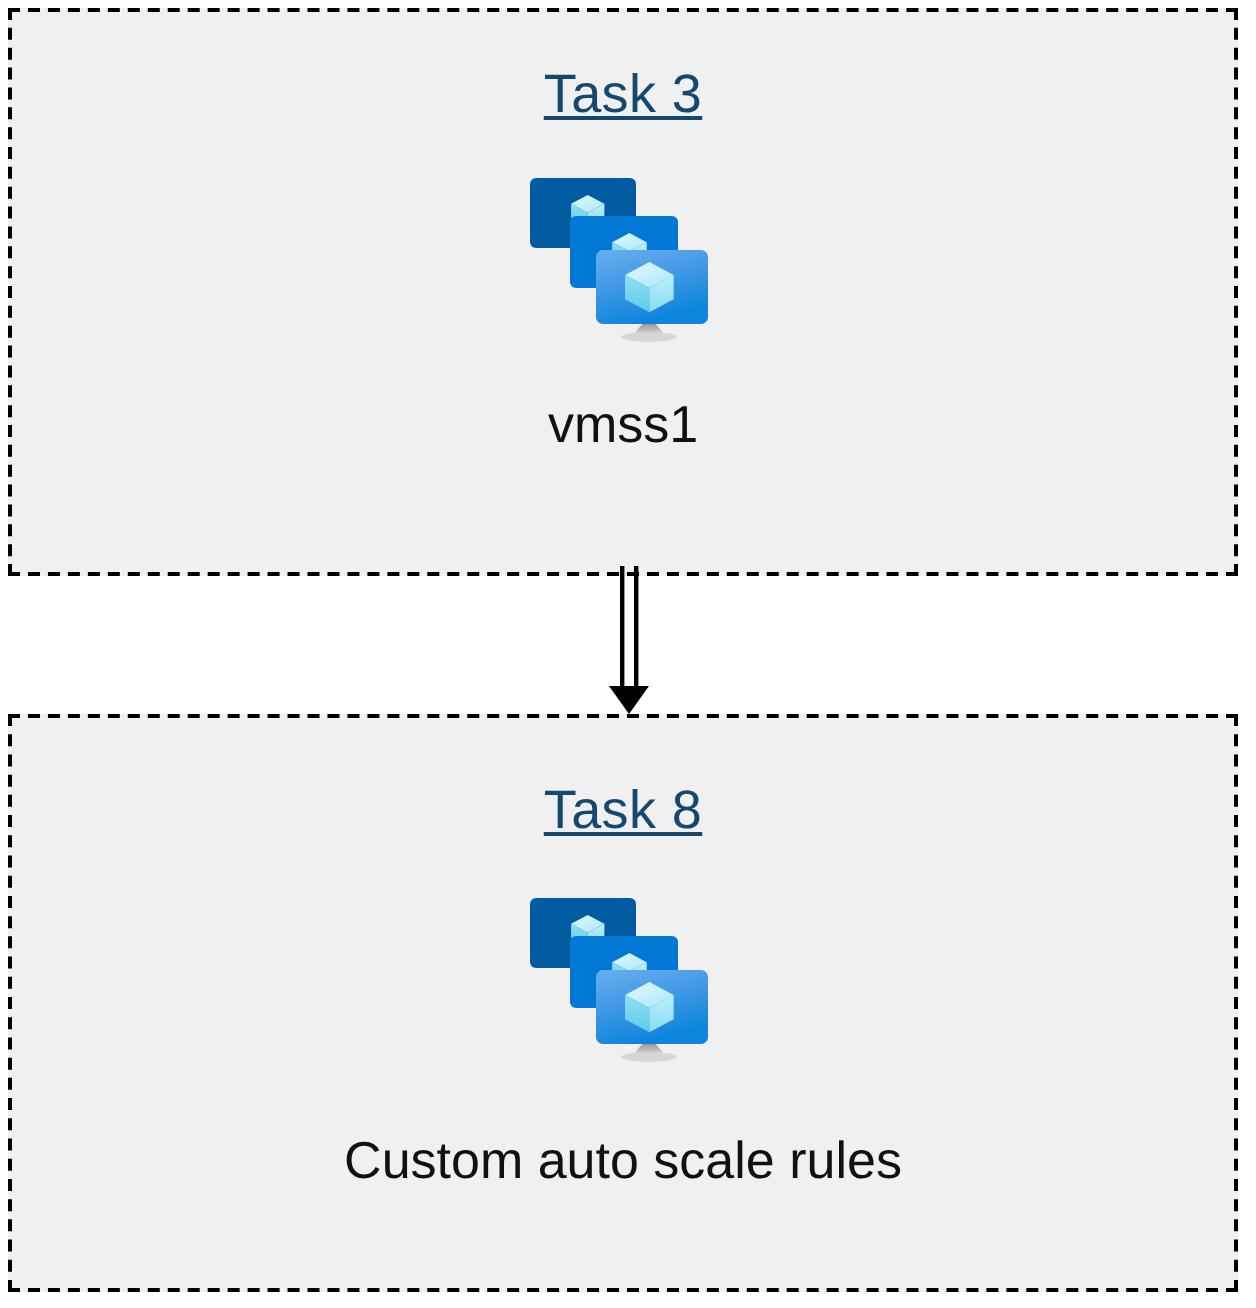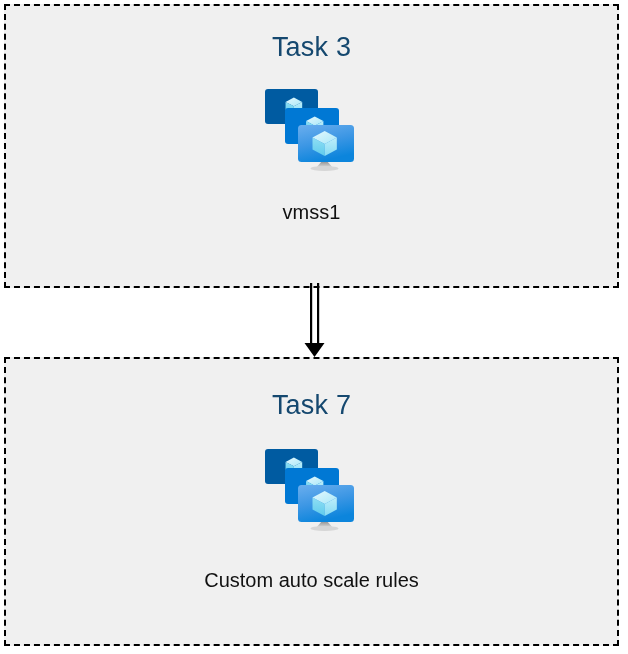--- a/index.html
+++ b/index.html
@@ -46,36 +46,37 @@
     width: 615px;
     height: 289px;
   }
 
   .task-title {
     color: #15486f;
     font-size: 27px;
     line-height: 1;
     letter-spacing: 0.2px;
     white-space: nowrap;
+    text-decoration: underline;
   }
   #box-task3 .task-title { margin-top: 28px; }
   #box-task4 .task-title { margin-top: 33px; }
 
   .icon-wrap {
     position: relative;
     width: 106px;
     height: 92px;
   }
   #box-task3 .icon-wrap { margin-top: 22px; }
   #box-task4 .icon-wrap { margin-top: 24px; }
 
   .caption-block {
     text-align: center;
     color: #111111;
-    font-size: 20px;
+    font-size: 26px;
     line-height: 34px;
     white-space: nowrap;
   }
   #box-task3 .caption-block { margin-top: 20px; }
   #box-task4 .caption-block { margin-top: 28px; text-align: right; }
 
   
   .vmss-svg { display: block; width: 106px; height: 92px; }
 
   
@@ -161,21 +162,21 @@
 
       <rect x="14" y="0" width="2.2" height="62" fill="#000000"></rect>
       <rect x="21" y="0" width="2.2" height="62" fill="#000000"></rect>
 
       <polygon points="8.5,60 28.5,60 18.5,74" fill="#000000"></polygon>
     </svg>
   </div>
 
   <div class="task-box" id="box-task4">
 
-    <div class="task-title">Task 7</div>
+    <div class="task-title">Task 8</div>
 
     <div class="icon-wrap">
       <svg class="vmss-svg" viewBox="0 0 106 92" xmlns="http://www.w3.org/2000/svg">
         <defs>
           <linearGradient id="frontScreen4" x1="0" y1="0" x2="0.35" y2="1">
             <stop offset="0%" stop-color="#6aaeee"></stop>
             <stop offset="55%" stop-color="#3b96e4"></stop>
             <stop offset="100%" stop-color="#0c85dc"></stop>
           </linearGradient>
           <linearGradient id="stand4" x1="0" y1="0" x2="0" y2="1">

